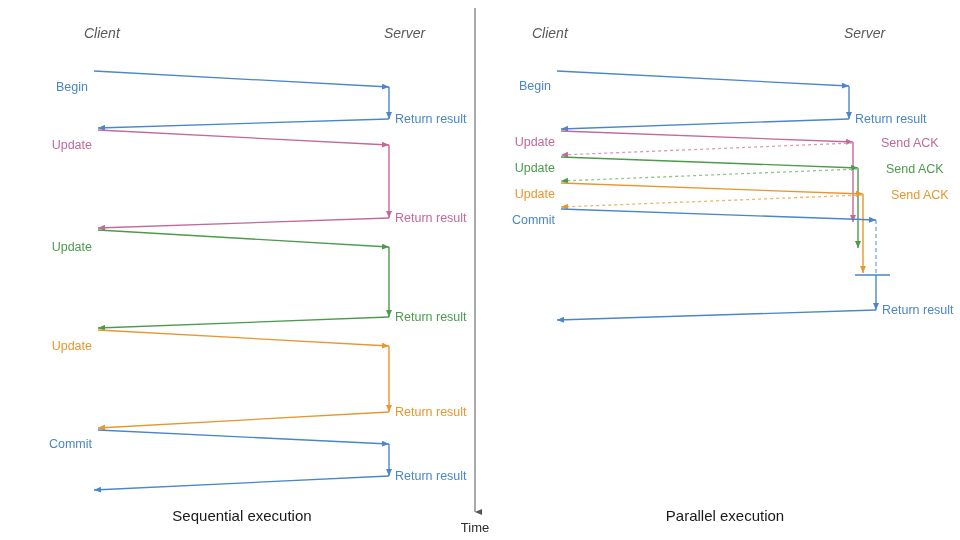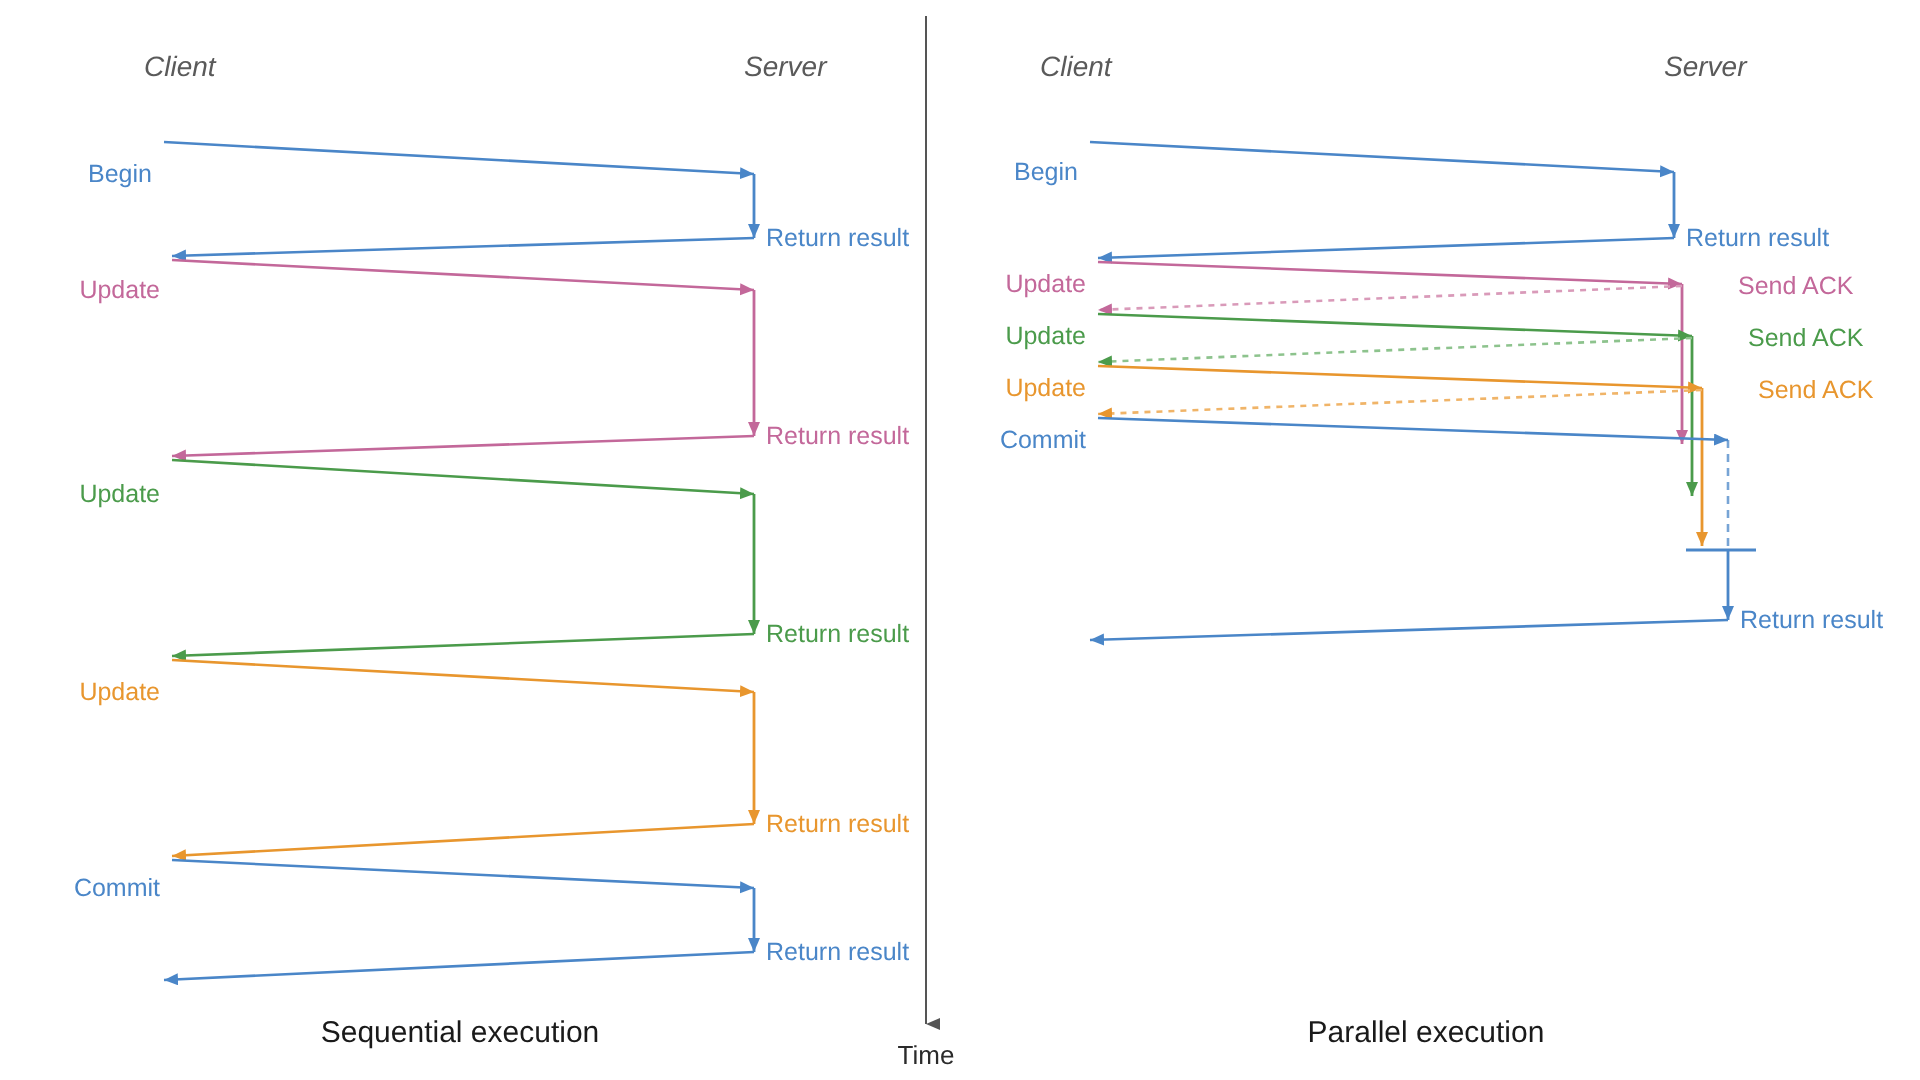--- a/index.html
+++ b/index.html
@@ -2,21 +2,21 @@
 <html><head>
 <meta charset="utf-8">
 <title>Sequential vs Parallel execution</title>
 <style>
   html,body{margin:0;padding:0;}
   body{
     width:960px;height:540px;background:#ffffff;
     font-family:"Liberation Sans",sans-serif;
     overflow:hidden;position:relative;
   }
-  #stage{position:absolute;left:0;top:0;width:866px;height:540px;}
+  #stage{position:absolute;left:12px;top:0;width:866px;height:540px;}
   svg.diagram{position:absolute;left:0;top:0;width:960px;height:540px;}
   text{font-family:"Liberation Sans",sans-serif;}
   .actor-label{font-style:italic;font-size:14px;fill:#5a5a5a;}
   .msg-label{font-size:12.5px;}
   .caption{font-size:15px;fill:#1a1a1a;}
   .axis-label{font-size:13px;fill:#2b2b2b;}
 </style>
 </head>
 <body>
 

